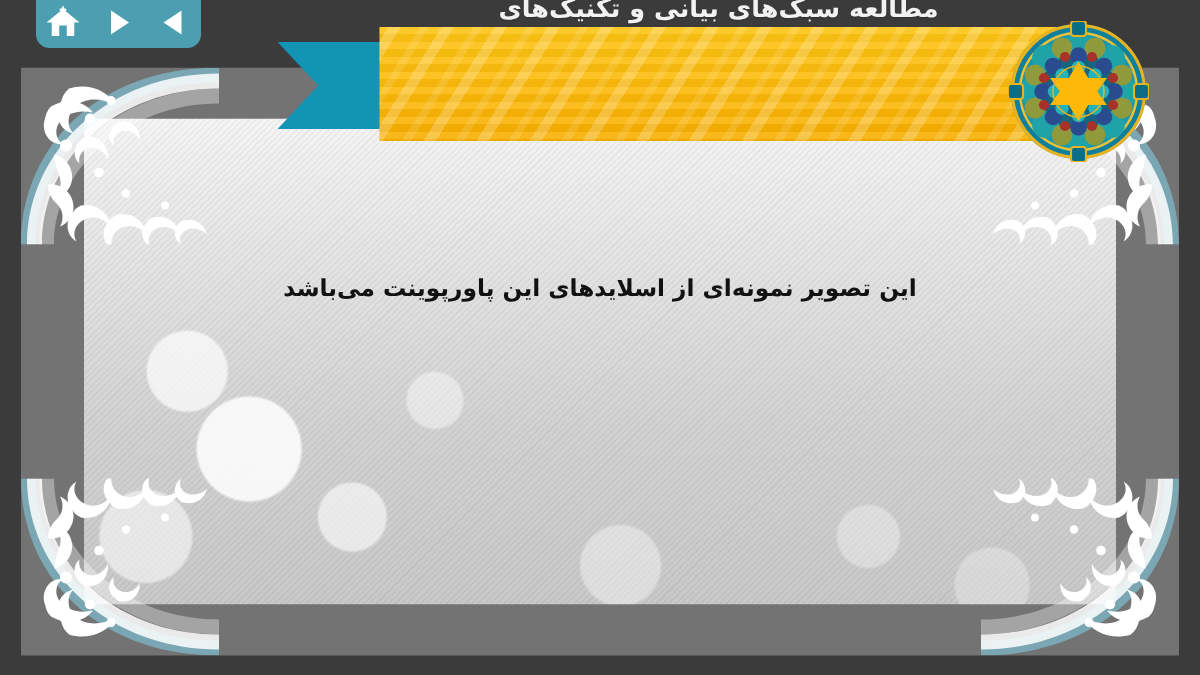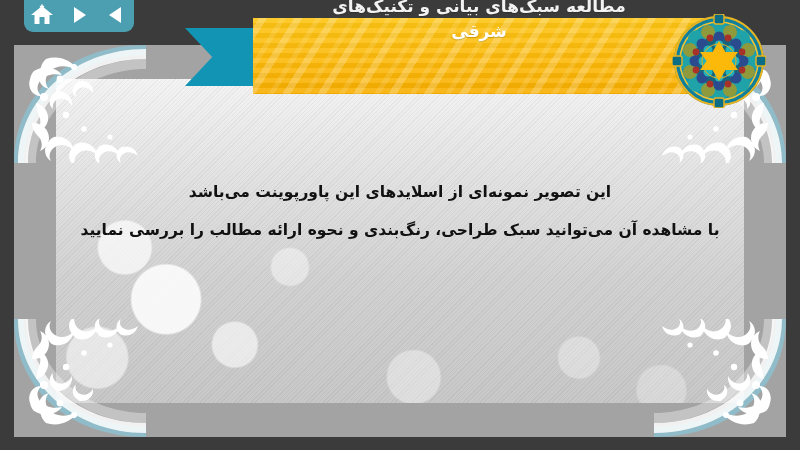--- a/index.html
+++ b/index.html
@@ -45,21 +45,21 @@
     display: flex; align-items: center; justify-content: center;
     cursor: pointer;
   }
   .navbtn svg { display: block; }
 
   
   .frame {
     position: absolute;
     left: 14px; top: 45px;
     width: 772px; height: 392px;
-    background: #a3a3a3;
+    background: #737373;
     z-index: 1;
     overflow: hidden;
   }
 
   
   .inner {
     position: absolute;
     left: 42px; top: 34px;
     width: 688px; height: 324px;
     background:
@@ -254,32 +254,30 @@
         <circle cx="52" cy="70" r="3.2"></circle>
           <circle cx="70" cy="84" r="2.8"></circle>
           <circle cx="96" cy="92" r="2.6"></circle>
         <path d="M44,46 c9,0 15,7 14,15 c-3,-6 -9,-9 -14,-7 c-4,2 -6,6 -5,10 c-5,-4 -4,-12 1,-16 c1,-1 3,-2 4,-2 Z"></path>
         <path d="M66,36 c8,-1 14,5 13,12 c-3,-5 -8,-7 -13,-5 c-4,2 -5,6 -4,9 c-5,-3 -4,-11 1,-14 c1,-1 2,-2 3,-2 Z"></path>
       </g>
     </svg>
 
     <div class="body-text">
       <p>این تصویر نمونه‌ای از اسلایدهای این پاورپوینت می‌باشد</p>
-      <p>با مشاهده آن می‌توانید سبک طراحی، رنگ‌بندی و نحوه ارائه مطالب را بررسی نمایید</p>
     </div>
   </div>
 
   <div class="topbar"></div>
 
   <div class="ribbon-wrap">
     <div class="ribbon-tail"></div>
     <div class="ribbon-body"></div>
     <div class="ribbon-text">
       <div class="l1">مطالعه سبک‌های بیانی و تکنیک‌های</div>
-      <div>شرقی</div>
     </div>
   </div>
 
   <svg class="medallion" viewBox="0 0 94 94" xmlns="http://www.w3.org/2000/svg">
     <circle cx="47" cy="47" r="45" fill="#0f7f9c"></circle>
     <circle cx="47" cy="47" r="44" fill="none" stroke="#e8b321" stroke-width="2"></circle>
     <circle cx="47" cy="47" r="40" fill="#1596b4"></circle>
     <circle cx="47" cy="47" r="39" fill="none" stroke="#f0c132" stroke-width="1.6"></circle>
     <circle cx="47" cy="47" r="35" fill="#15657f"></circle>
     <g>

